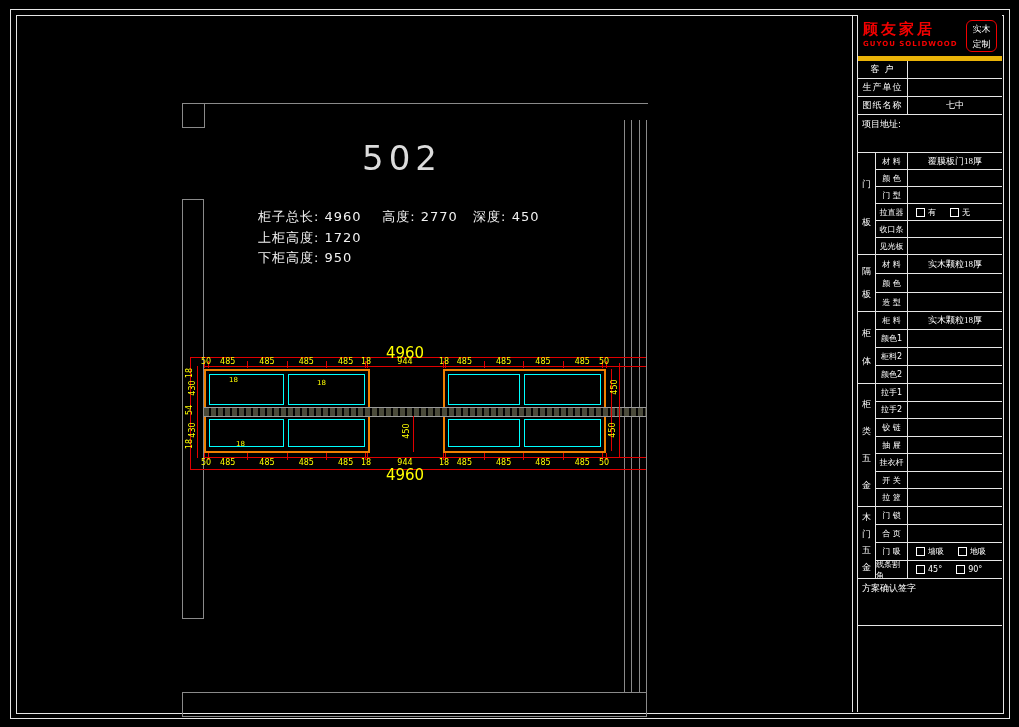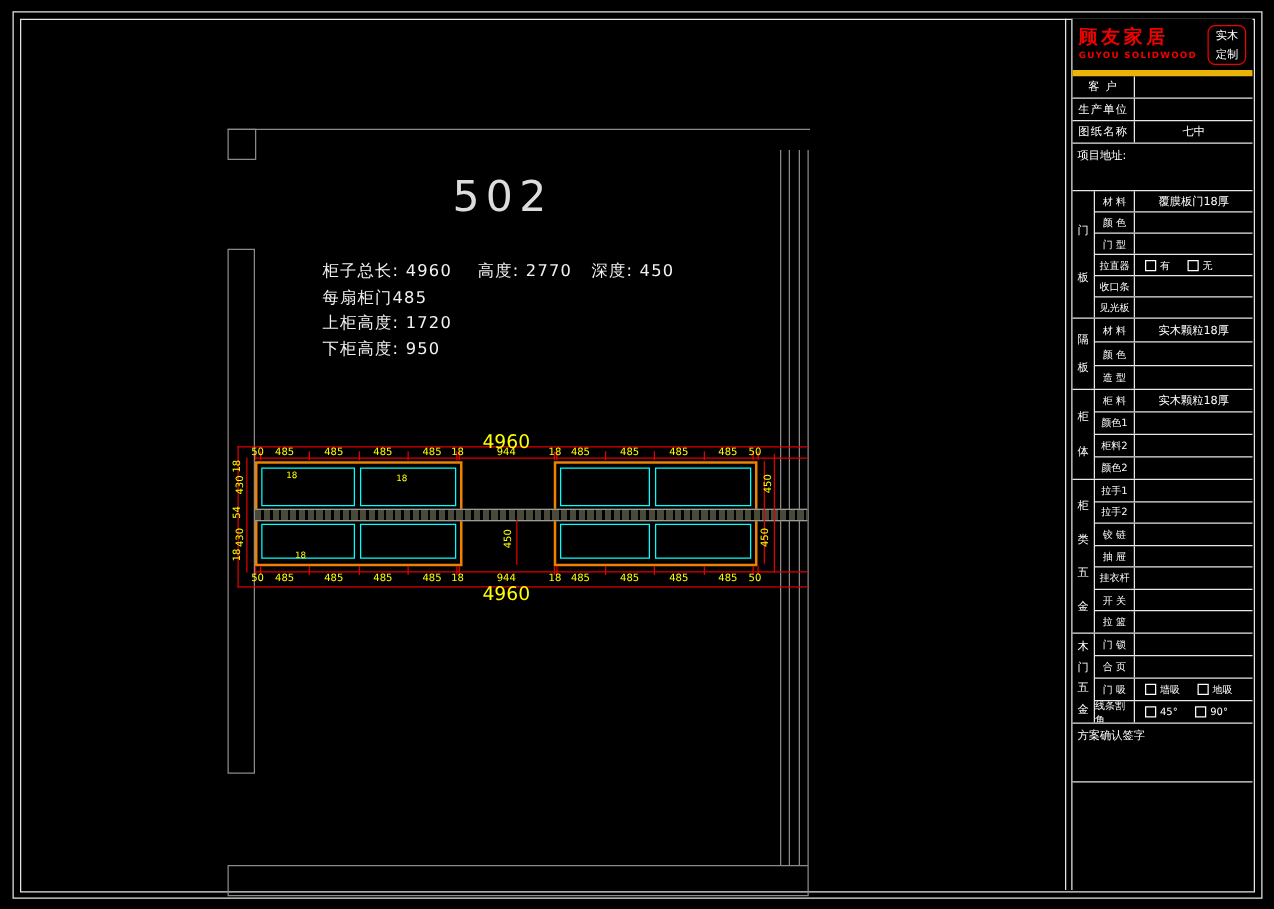--- a/index.html
+++ b/index.html
@@ -49,40 +49,39 @@
   .tb-value{flex:1;display:flex;align-items:center;justify-content:center;font-size:9px;
             overflow:hidden;}
   .tb-info,.tb-footer{display:flex;flex-direction:column;flex:none;}
   .tb-address{height:38px;border-bottom:1px solid #e6e6e6;font-size:9px;padding:3px 0 0 4px;flex:none;}
   .tb-group{display:flex;border-bottom:1px solid #e6e6e6;flex:none;}
   .tb-gtitle{width:18px;border-right:1px solid #e6e6e6;display:flex;flex-direction:column;
              justify-content:space-evenly;align-items:center;font-size:9px;flex:none;}
   .tb-grows{flex:1;display:flex;flex-direction:column;}
   .tb-grows .tb-row:last-child{border-bottom:none;}
   .tb-group .tb-value{justify-content:flex-start;padding-left:8px;}
-  .tb-group .tb-value.center{justify-content:center;padding-left:0;}
+  .tb-group .tb-value.center{justify-content:center;padding-left:0;font-family:Liberation Serif, serif;}
   .opt{display:inline-flex;align-items:center;margin-right:14px;font-size:8px;}
   .cbox{display:inline-block;width:9px;height:9px;border:1px solid #fff;margin-right:3px;}
   .tb-sign{height:47px;border-bottom:1px solid #e6e6e6;font-size:9px;padding:3px 0 0 4px;flex:none;}
 </style>
 </head>
 <body>
 
 <div class="sheet">
 
   <div class="frame" style="left:10px;top:9px;width:998px;height:708px;"></div>
   <div class="frame" style="left:16px;top:15px;width:986px;height:697px;"></div>
   <div class="vl white" style="left:852px;top:15px;width:1px;height:697px;"></div>
 
   <div class="abs" style="left:0;top:0;width:852px;height:727px;margin-top:32px;">
 
     <div class="dwg-title">502</div>
     <div class="notes">
         <div class="note-line">柜子总长: 4960    高度: 2770   深度: 450</div>
-        <div class="note-line">每扇柜门485</div>
         <div class="note-line">上柜高度: 1720</div>
         <div class="note-line">下柜高度: 950</div>
       </div>
 
     <div class="hl wall" style="left:182px;top:71px;width:466px;height:1px;"></div>
     <div class="abs" style="left:182px;top:71px;width:21px;height:23px;border:1px solid #8a8a8a;"></div>
     <div class="abs" style="left:182px;top:167px;width:20px;height:418px;border:1px solid #8a8a8a;"></div>
     <div class="abs" style="left:182px;top:660px;width:463px;height:23px;border:1px solid #8a8a8a;"></div>
     <div class="vl wall" style="left:624px;top:88px;width:1px;height:572px;"></div>
     <div class="vl wall" style="left:631px;top:88px;width:1px;height:572px;"></div>

